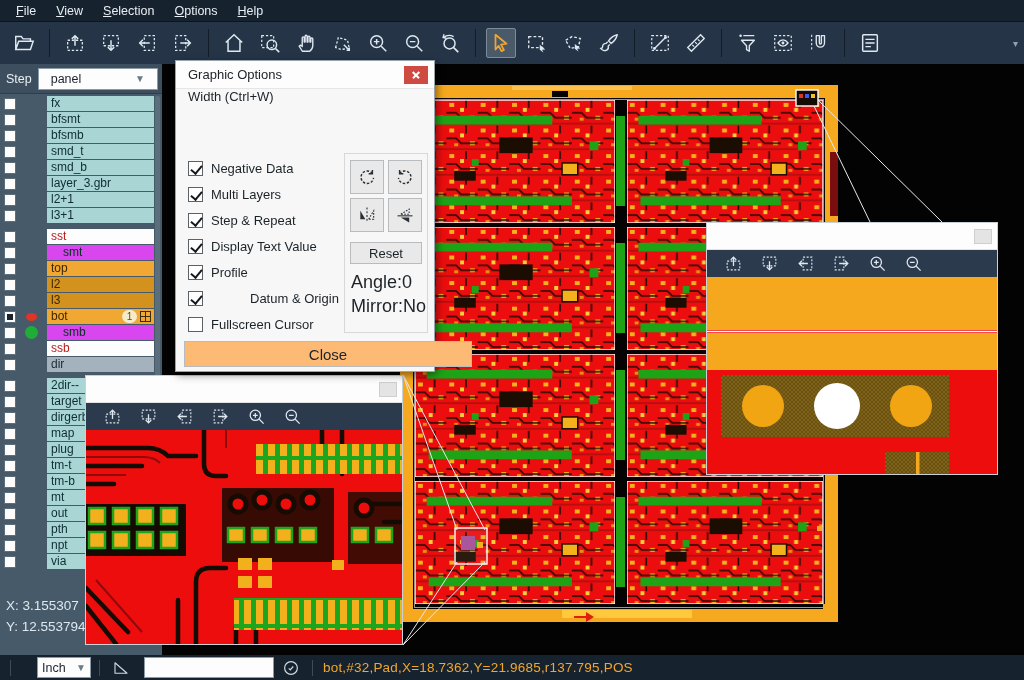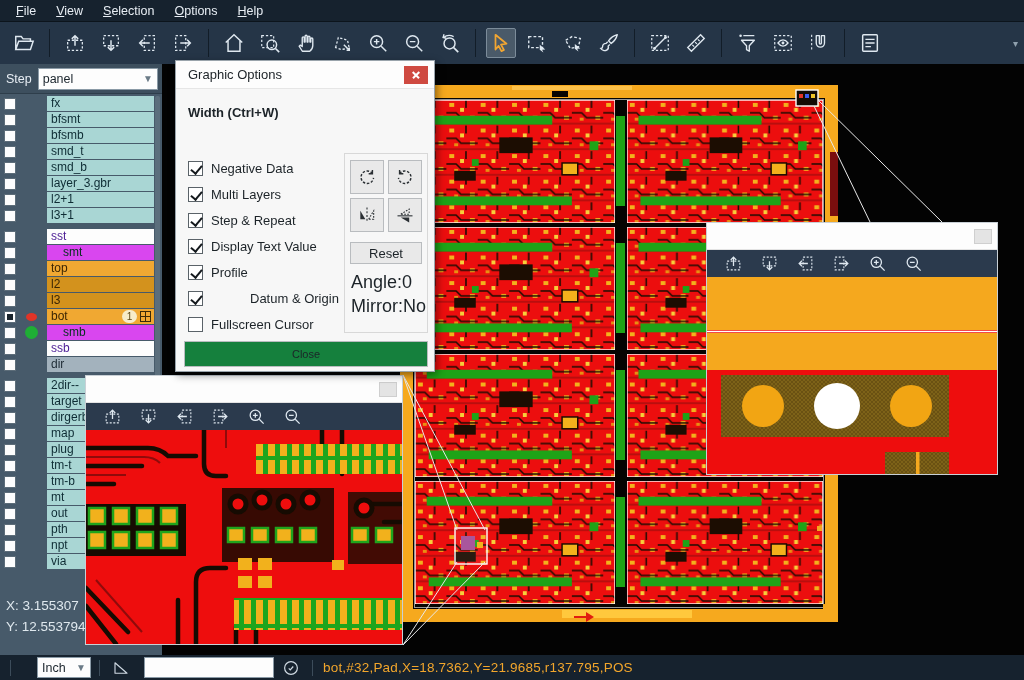--- a/index.html
+++ b/index.html
@@ -24,37 +24,37 @@
   .tsep { width:1px; height:28px; background:#121d28; margin:0 7px; }
   .toolbar .ovf { margin-left:auto; color:#8fa0ae; font-size:10px; }
 
   
   .sidebar { position:absolute; left:0; top:64px; width:162px; height:591px;
     background:#475a6a; z-index:1; }
   .step-row { height:30px; display:flex; align-items:center; padding:0 4px; background:#3d4f5e;
     border-bottom:1px solid #2e3e4b;}
   .step-label { color:#e8eef4; font-size:12.5px; margin:0 6px 0 2px; }
   .step-select { flex:1; height:22px; background:#fdfdfd; border:1px solid #8a9aa6;
-    display:flex; align-items:center; font-size:12.5px; color:#1a242c; padding:0 4px; }
+    display:flex; align-items:center; font-size:12.5px; color:#1a242c; padding:0 12px; }
   .step-select .val { flex:1; }
   .step-select .chev { color:#6b7b87; font-size:10px; }
 
   .layers { position:absolute; left:0; top:32px; width:154px; }
   .lrow { height:15px; margin-bottom:1px; display:flex; align-items:center;gap:8px; }
   .cb { width:12px; height:12px; background:#fdfdfd; border:1px solid #5d6d79; margin-left:4px;
     flex:0 0 12px; position:relative;}
   .cb.checked::after { content:""; position:absolute; left:2px; top:2px; right:2px; bottom:2px; background:#1a242c; }
   .ind { width:15px; flex:0 0 15px; display:flex; align-items:center; justify-content:center; }
   .dot-red { width:11px; height:8px; border-radius:50%; background:#e03427; }
   .dot-green { width:13px; height:13px; border-radius:50%; background:#1fae35; }
   .lname { flex:1; height:15px; line-height:15px; font-size:12px; padding-left:4px;
     white-space:nowrap; overflow:hidden; display:flex; align-items:center;}
   .lname .lab { flex:1; }
   .c-cyan  .lname { background:#a9d6d4; color:#0e2c34; }
-  .c-white .lname { background:#fdfdfd; color:#4c1d95; }
+  .c-white .lname { background:#fdfdfd; color:#b91c1c; }
   .c-green .lname { background:#d946ef; color:#04301d;padding-left:16px; }
   .c-orange .lname{ background:#f0a832; color:#3c2604; }
   .c-gold  .lname { background:#d3921d; color:#3c2604;align-items:center; }
   .c-gray  .lname { background:#a3b2bd; color:#222f39; }
   .lgap { height:5px; }
   .badge { background:#f7ecca; color:#5d4a1a; border-radius:8px; font-size:10px;
     min-width:15px; height:13px; line-height:13px; text-align:center; margin-right:3px; }
   .grid-ico { margin-right:3px; display:flex; }
   .side-scroll { position:absolute; right:2px; top:32px; width:5px; height:516px;
     background:#5b6e7c; border-radius:2px; }
@@ -79,41 +79,41 @@
     background:#f7f7f7; border:1px solid #9aa4ac; box-shadow:2px 3px 8px rgba(0,0,0,.45); z-index:30; }
   .dlg-title { height:28px; background:#fdfdfd; border-bottom:1px solid #e6e6e6;
     display:flex; align-items:center; padding:0 6px 0 12px; }
   .dlg-title .t { flex:1; font-size:13px; color:#20262b; }
   .dlg-close { width:24px; height:18px; background:#cf4a41; position:relative; }
   .dlg-close::before,.dlg-close::after { content:""; position:absolute; left:50%; top:50%;
     width:9px; height:1.6px; background:#fff; }
   .dlg-close::before { transform:translate(-50%,-50%) rotate(45deg); }
   .dlg-close::after  { transform:translate(-50%,-50%) rotate(-45deg); }
   .dlg-body { position:relative; height:284px; font-size:13px; color:#1c2328; }
-  .width-label { position:absolute; left:12px; top:16px;font-weight:bold; }
+  .width-label { position:absolute; left:12px; top:0; }
   .radio-group { position:absolute; left:8px; top:32px; width:244px; height:34px;
     border:1px solid #d8d8d8; display:flex; align-items:center; }
   .radio-item { display:flex; align-items:center; }
   .radio { width:14px; height:14px; border:1px solid #5a6268; border-radius:50%;
     background:#fff; margin-right:6px; position:relative; }
   .radio.sel::after { content:""; position:absolute; left:3px; top:3px; width:6px; height:6px;
     border-radius:50%; background:#1c2328; }
   .chk-item { position:absolute; left:12px; display:flex; align-items:center; height:18px; }
   .chkbox { width:15px; height:15px; background:#fff; border:1px solid #5a6268; margin-right:8px; position:relative; }
   .chkbox.checked::after { content:""; position:absolute; left:4px; top:1px; width:5px; height:9px;
     border:solid #14191d; border-width:0 2px 2px 0; transform:rotate(40deg); }
   .right-group { position:absolute; left:168px; top:64px; width:84px; height:180px; border:1px solid #d8d8d8; }
   .sq-btn { position:absolute; width:34px; height:34px; background:#e9e9e9; border:1px solid #b9bcbf;
     display:flex; align-items:center; justify-content:center; color:#2a2f33; }
   .sq-btn svg { width:20px; height:20px; }
   .reset-btn { position:absolute; left:5px; top:88px; width:72px; height:22px; background:#e9e9e9;
     border:1px solid #b9bcbf; font-size:13px; color:#1c2328; display:flex; align-items:center; justify-content:center; }
   .rg-text { position:absolute; left:6px; font-size:18px; color:#1c2328; }
-  .close-btn { position:absolute; left:8px; top:252px; width:244px; height:26px; background:#15803d;
-    border:1px solid #b9bcbf; font-size:11px; color:#1c2328; display:flex; align-items:center; justify-content:center; }
+  .close-btn { position:absolute; left:8px; top:252px; width:288px; height:26px; background:#fdba74;
+    border:1px solid #b9bcbf; font-size:15px; color:#1c2328; display:flex; align-items:center; justify-content:center; }
 
   
   .statusbar { position:absolute; left:0; top:655px; width:1024px; height:25px; background:#16222e;
     display:flex; align-items:center; z-index:5; }
   .sbsep { width:1px; height:16px; background:#3c4c5a; margin:0 8px; }
   .unit-select { width:54px; height:21px; background:#fdfdfd; border:1px solid #8a9aa6; margin-left:18px;
     display:flex; align-items:center; font-size:12.5px; color:#1a242c; padding:0 4px; }
   .unit-select .val { flex:1; }
   .unit-select .chev { color:#6b7b87; font-size:10px; }
   .sb-ico { color:#cfd9e2; display:flex; margin:0 4px; }

